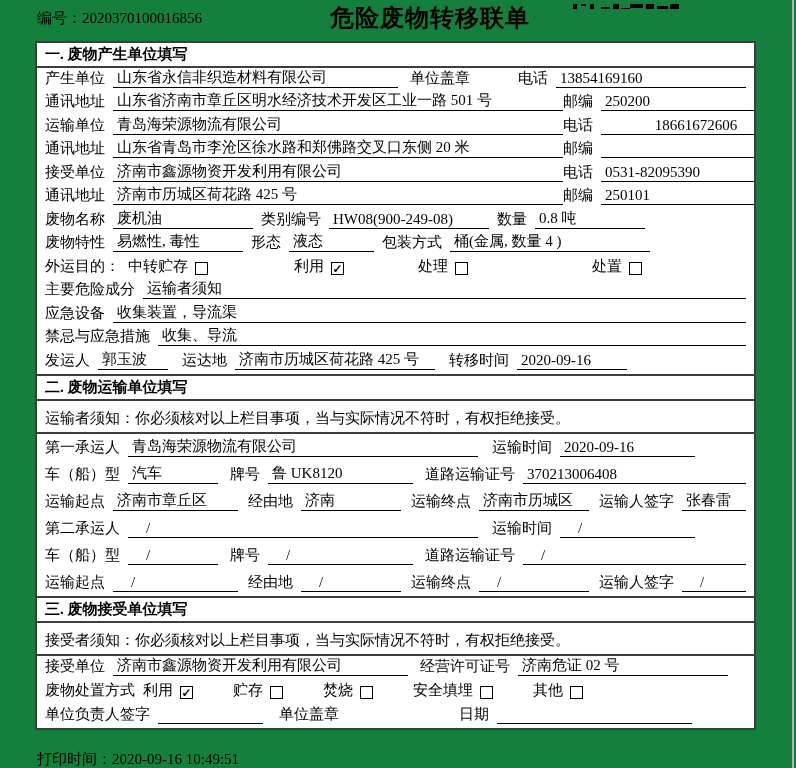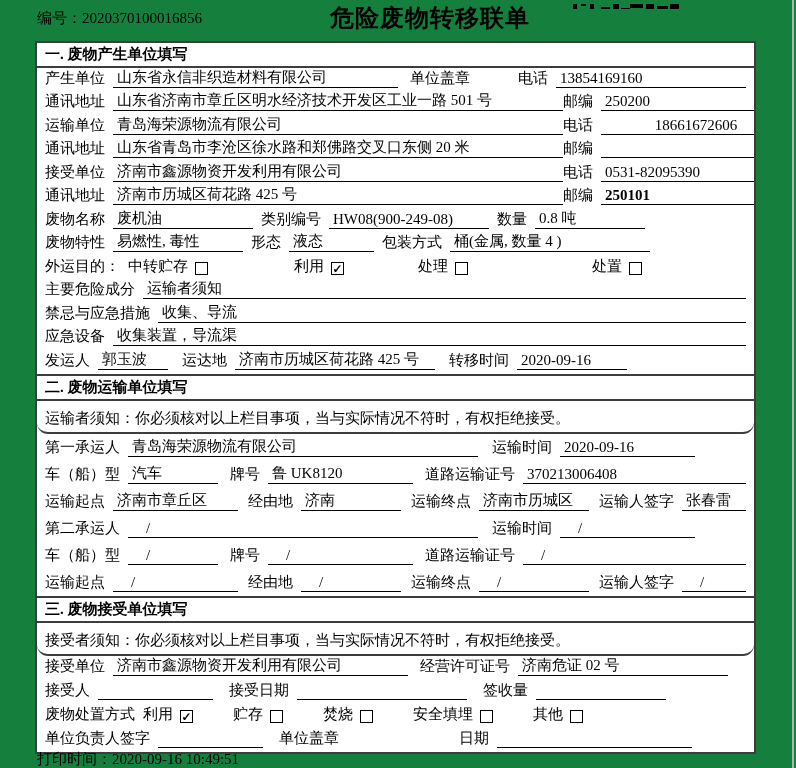--- a/index.html
+++ b/index.html
@@ -5,21 +5,21 @@
   html,body{margin:0;padding:0;background:#ffffff;}
   .page{position:relative;width:796px;height:768px;background:#15803d;overflow:hidden;
         font-family:"Liberation Serif","DejaVu Serif",serif;color:#000;font-size:15px;}
   .doc-number{position:absolute;left:37px;top:9px;white-space:nowrap;}
   .title{position:absolute;left:330px;top:2px;font-size:24px;font-weight:bold;letter-spacing:1px;white-space:nowrap;}
   .qr{position:absolute;left:573px;top:0;width:106px;height:9px;overflow:hidden;}
   .sheet{position:absolute;left:35px;top:41px;width:721px;border:2px solid #3d3d3d;box-sizing:border-box;background:#fff;}
   .section{box-sizing:border-box;}
   .section + .section{border-top:2px solid #3d3d3d;}
   .sec-header{height:25px;line-height:23px;padding:0 8px;font-weight:bold;border-bottom:2px solid #3d3d3d;box-sizing:border-box;}
-  .sec-note{height:33px;padding:8px 8px 0;border-bottom:2px solid #3d3d3d;box-sizing:border-box;line-height:1.2;border-radius:11px;}
+  .sec-note{height:33px;padding:8px 8px 0;border-bottom:2px solid #3d3d3d;box-sizing:border-box;line-height:1.2;}
   .row{display:flex;align-items:flex-end;padding:0 8px 4px;box-sizing:border-box;white-space:nowrap;overflow:hidden;}
   .lab{margin-right:8px;flex:0 0 auto;}
   .txt{flex:0 0 auto;}
   .val{display:inline-block;border-bottom:1px solid #000;padding:0 4px;box-sizing:border-box;overflow:hidden;flex:0 0 auto;}
   .chk{display:inline-flex;align-items:flex-end;flex:0 0 auto;}
   .box{display:inline-block;width:13px;height:13px;border:1px solid #000;margin-left:7px;margin-bottom:1px;
        font-size:12px;line-height:12px;text-align:center;font-weight:bold;box-sizing:border-box;}
   .print-time{position:absolute;left:37px;top:750px;white-space:nowrap;}
   .page-edge{position:absolute;left:792px;top:0;width:2px;height:768px;background:#b3b3b3;}
 </style>
@@ -82,21 +82,21 @@
         <div class="row" style="height: 23.5px;">
           <span class="lab">接受单位</span>
           <span class="val" style="width: 450px;">济南市鑫源物资开发利用有限公司</span>
           <span class="lab" style="margin-left: auto;">电话</span>
           <span class="val" style="width: 190px;">0531-82095390</span>
         </div>
         <div class="row" style="height: 23.5px;">
           <span class="lab">通讯地址</span>
           <span class="val" style="width: 450px;">济南市历城区荷花路 425 号</span>
           <span class="lab" style="margin-left: auto;">邮编</span>
-          <span class="val" style="width: 190px; font-weight: bold;">250101</span>
+          <span class="val" style="width: 190px;">250101</span>
         </div>
         <div class="row" style="height: 23.5px;">
           <span class="lab">废物名称</span>
           <span class="val" style="width: 140px;">废机油</span>
           <span class="lab" style="margin-left: 8px;">类别编号</span>
           <span class="val" style="width: 160px;">HW08(900-249-08)</span>
           <span class="lab" style="margin-left: 8px;">数量</span>
           <span class="val" style="width: 110px;">0.8 吨</span>
         </div>
         <div class="row" style="height: 23.5px;">
@@ -124,26 +124,26 @@
           <span class="chk">
             <span class="chk-lab">处置</span>
             <span class="box"></span>
           </span>
         </div>
         <div class="row" style="height: 23.5px;">
           <span class="lab">主要危险成分</span>
           <span class="val" style="flex: 1 1 auto;">运输者须知</span>
         </div>
         <div class="row" style="height: 23.5px;">
+          <span class="lab">应急设备</span>
+          <span class="val" style="flex: 1 1 auto;">收集装置，导流渠</span>
+        </div>
+        <div class="row" style="height: 23.5px;">
           <span class="lab">禁忌与应急措施</span>
           <span class="val" style="flex: 1 1 auto;">收集、导流</span>
-        </div>
-        <div class="row" style="height: 23.5px;">
-          <span class="lab">应急设备</span>
-          <span class="val" style="flex: 1 1 auto;">收集装置，导流渠</span>
         </div>
         <div class="row" style="height: 23.5px;">
           <span class="lab">发运人</span>
           <span class="val" style="width: 70px;">郭玉波</span>
           <span class="lab" style="margin-left: 14px;">运达地</span>
           <span class="val" style="width: 200px;">济南市历城区荷花路 425 号</span>
           <span class="lab" style="margin-left: 14px;">转移时间</span>
           <span class="val" style="width: 110px;">2020-09-16</span>
         </div>
       </div>
@@ -202,28 +202,20 @@
       <div class="section">
         <div class="sec-header">三. 废物接受单位填写</div>
         <div class="sec-note">接受者须知：你必须核对以上栏目事项，当与实际情况不符时，有权拒绝接受。</div>
         <div class="row" style="height: 24px;">
           <span class="lab">接受单位</span>
           <span class="val" style="width: 295px;">济南市鑫源物资开发利用有限公司</span>
           <span class="lab" style="margin-left: 12px;">经营许可证号</span>
           <span class="val" style="width: 210px;">济南危证 02 号</span>
         </div>
         <div class="row" style="height: 24px;">
-          <span class="lab">接受人</span>
-          <span class="val" style="width: 115px;"></span>
-          <span class="lab" style="margin-left: 16px;">接受日期</span>
-          <span class="val" style="width: 170px;"></span>
-          <span class="lab" style="margin-left: 16px;">签收量</span>
-          <span class="val" style="width: 130px;"></span>
-        </div>
-        <div class="row" style="height: 24px;">
           <span class="lab">废物处置方式</span>
           <span class="chk" style="margin-right: 40px;">
             <span class="chk-lab">利用</span>
             <span class="box">✓</span>
           </span>
           <span class="chk" style="margin-right: 40px; align-items: flex-end;">
             <span class="chk-lab">贮存</span>
             <span class="box"></span>
           </span>
           <span class="chk" style="margin-right: 40px;">

